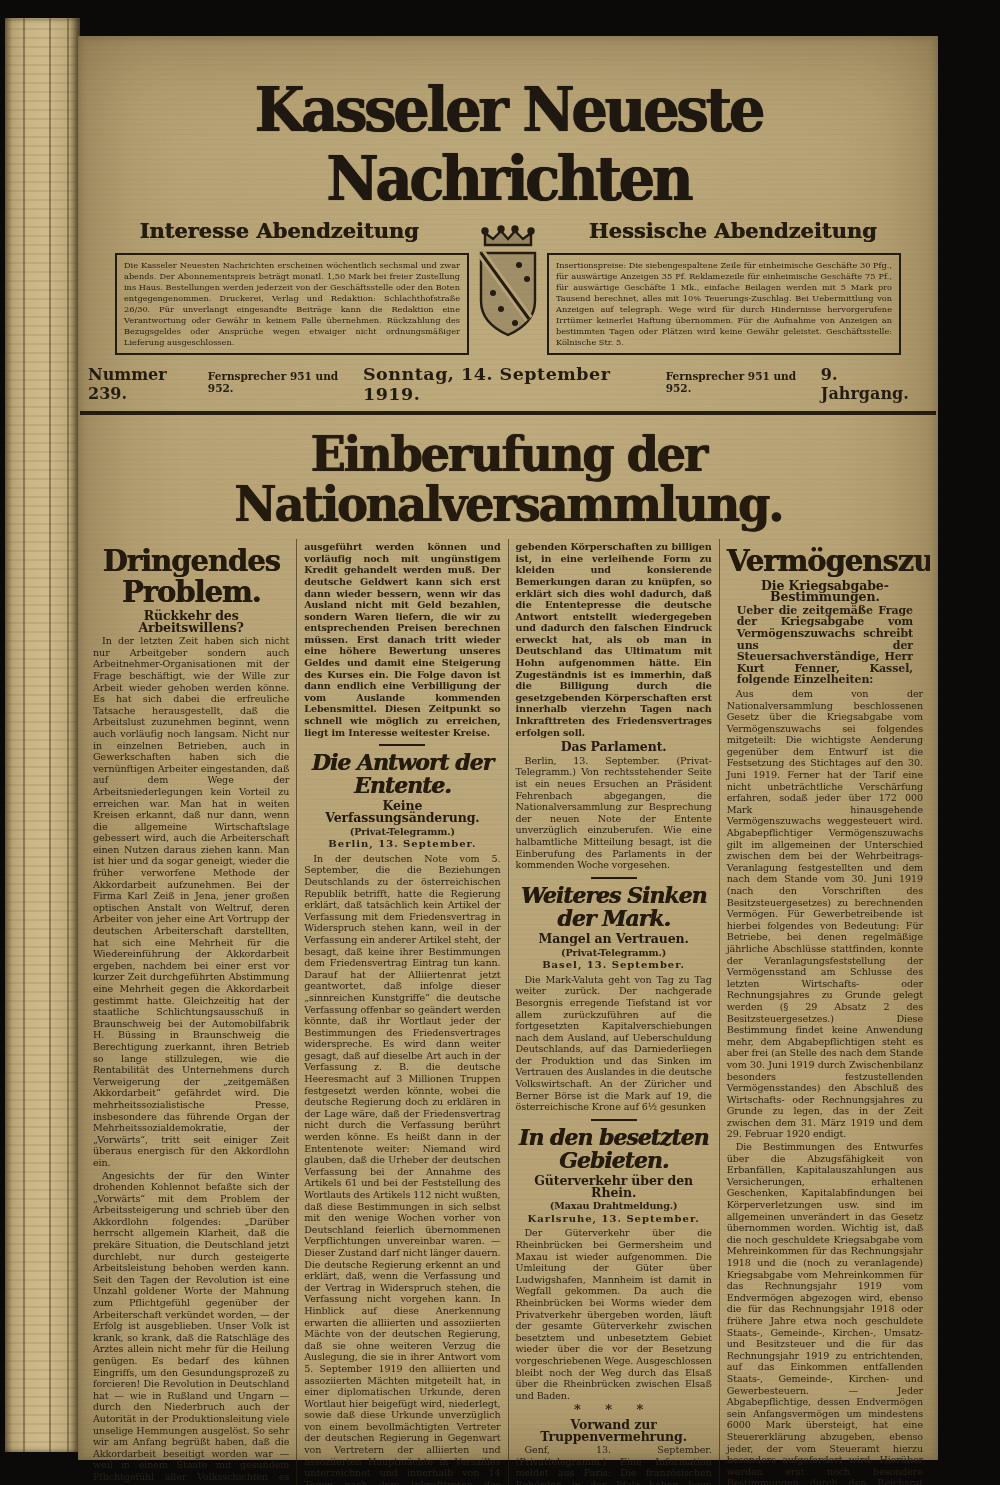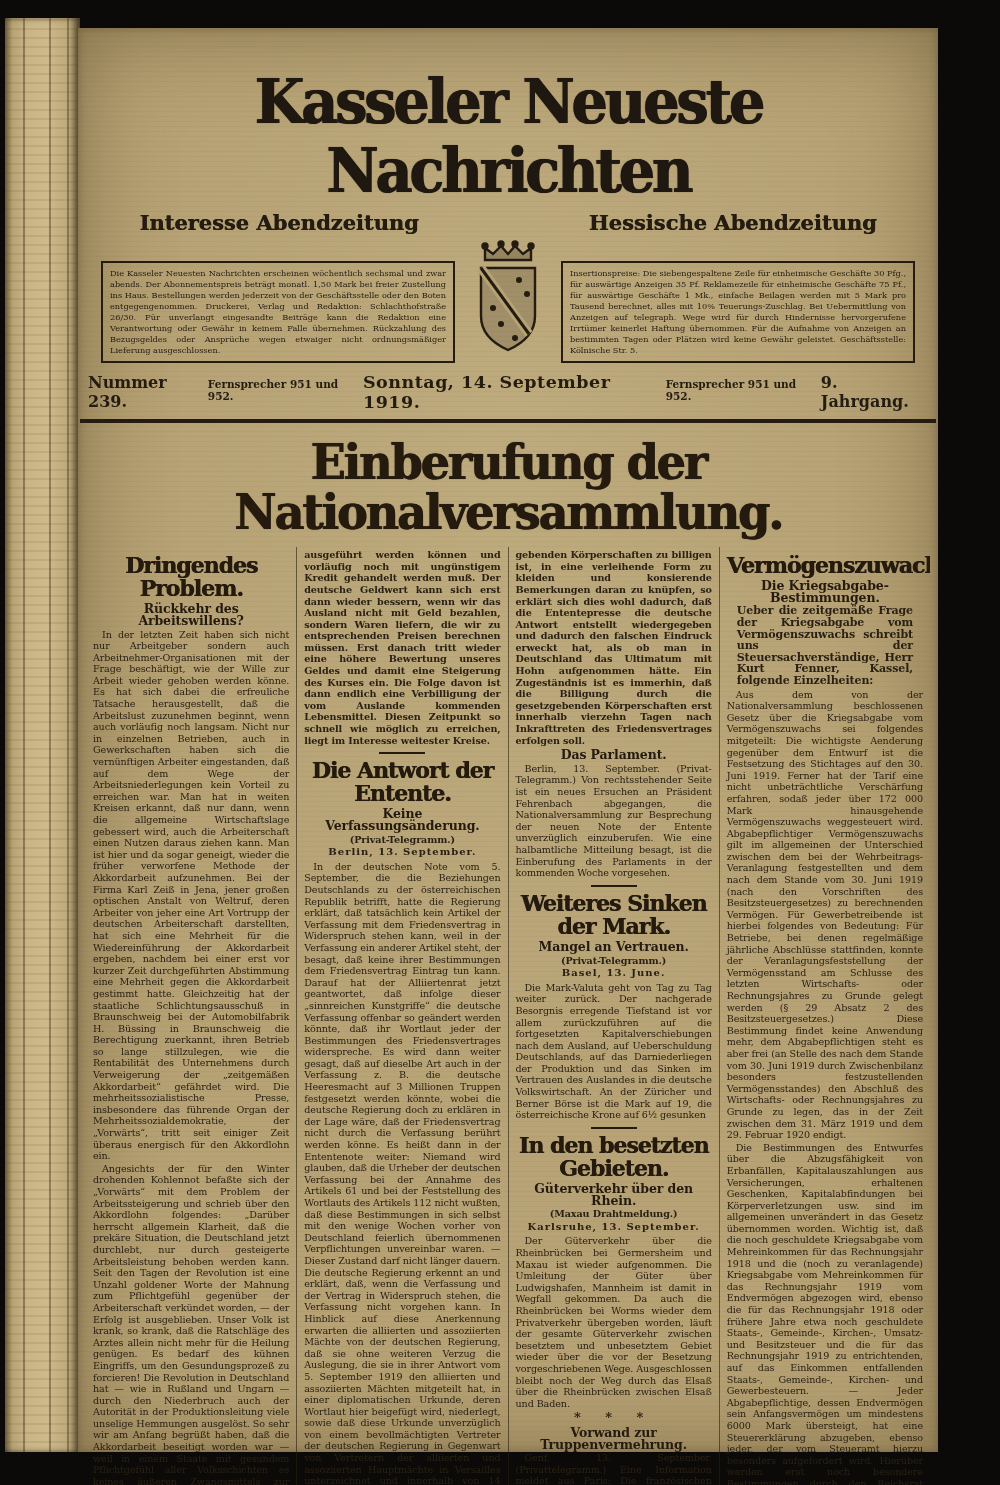--- a/index.html
+++ b/index.html
@@ -8,35 +8,35 @@
   
   .under-pages{position:absolute;left:5px;top:18px;width:75px;height:1434px;
     background:
       repeating-linear-gradient(0deg, rgba(90,70,40,.12) 0 2px, transparent 2px 9px),
       linear-gradient(90deg,#6d5c3c 0%,#b6a273 10%,#c9b585 30%,#cdb98a 55%,#bda97a 85%,#7a6742 100%);
     box-shadow:inset -4px 0 6px rgba(0,0,0,.45);}
   .under-pages .crease{position:absolute;top:0;bottom:0;width:2px;background:rgba(70,55,30,.45);}
   .crease.c1{left:18px}.crease.c2{left:44px}.crease.c3{left:62px}
 
   
-  .page{position:absolute;left:78px;top:28px;width:860px;height:1424px;background:#b6a274;
+  .page{position:absolute;left:78px;top:36px;width:860px;height:1424px;background:#b6a274;
     background-image:
       repeating-linear-gradient(0deg, rgba(60,45,20,.04) 0 1px, transparent 1px 5px),
       radial-gradient(ellipse at 50% 30%, rgba(255,245,210,.10), transparent 60%);
     box-shadow:inset 0 0 90px rgba(70,50,20,.45), inset 0 0 10px rgba(0,0,0,.25);
     color:#2a2114;}
 
   
   .masthead{padding-top:44px;}
   .np-title{margin:0 6px;text-align:center;font-size:57px;line-height:1.12;font-weight:bold;
     color:#1f1810;letter-spacing:-3px;text-shadow:1.2px 0 0 #1f1810, 0 0 1px rgba(31,24,16,.6);
     transform:scaleY(1.08);}
   .subtitles{display:flex;justify-content:center;gap:170px;margin-top:10px;font-size:21px;
     font-weight:bold;color:#241c10;text-shadow:.5px 0 0 currentColor;}
-  .mast-row{display:flex;justify-content:center;align-items:center;gap:16px;margin-top:26px;}
+  .mast-row{display:flex;justify-content:center;align-items:flex-start;gap:2px;margin-top:10px;}
   .info-box{width:336px;border:2px solid #241c10;padding:5px 7px;font-size:8.2px;line-height:1.34;
     text-align:justify;color:#241c10;}
   .crest{width:74px;display:flex;justify-content:center;align-items:flex-start;margin-top:-30px;}
   .dateline{display:flex;align-items:baseline;justify-content:space-between;
     padding:9px 10px 7px;font-weight:bold;color:#241c10;}
   .dl-issue,.dl-volume{font-size:16px;}
   .dl-phone{font-size:10.5px;}
   .dl-date{font-size:17.5px;letter-spacing:.5px;}
   .top-rule{height:4px;background:#241c10;margin:0 2px;}
 
@@ -46,22 +46,22 @@
 
   
   .columns{display:flex;padding:0 8px;height:1038px;overflow:hidden;}
   .col{flex:1 1 0;padding:2px 7px 0;overflow:hidden;font-size:9.6px;line-height:11.6px;
     text-align:justify;color:#2a2114;letter-spacing:-.1px;}
   .col + .col{border-left:1px solid rgba(40,30,14,.6);}
 
   .blk{margin:0;}
   .blk-headline{font-weight:bold;text-align:center;color:#241a0e;letter-spacing:-1px;
     margin:5px 0 3px;line-height:1.05;text-shadow:.6px 0 0 currentColor;}
-  .blk-headline.l1{font-size:22px;}
-  .blk-headline.l2{font-size:22px;}
+  .blk-headline.l1{font-size:29px;}
+  .blk-headline.l2{font-size:22px;font-style:italic;}
   .blk-subhead{font-weight:bold;text-align:center;font-size:12.5px;margin:3px 0 2px;
     color:#241a0e;}
   .blk-note{text-align:center;font-size:9.6px;font-weight:bold;margin:1px 0;}
   .blk-dateline{text-align:center;font-size:10px;font-weight:bold;letter-spacing:1px;margin:1px 0 3px;}
   .blk-intro{font-size:11px;font-weight:bold;padding:0 10px;text-align:justify;margin:2px 0;}
   .blk-p{text-indent:9px;margin-bottom:1px;}
   .blk-pcont{text-indent:0;margin-bottom:1px;font-weight:bold;}
   .blk-stars{text-align:center;font-size:13px;font-weight:bold;letter-spacing:10px;margin:3px 0;}
   .blk-rule{width:46px;border:0;border-top:2px solid #241a0e;margin:6px auto 5px;}
 </style>
@@ -137,21 +137,21 @@
           <p class="blk blk-p">In der deutschen Note vom 5. September, die die Beziehungen Deutschlands zu der österreichischen Republik betrifft, hatte die Regierung erklärt, daß tatsächlich kein Artikel der Verfassung mit dem Friedensvertrag in Widerspruch stehen kann, weil in der Verfassung ein anderer Artikel steht, der besagt, daß keine ihrer Bestimmungen dem Friedensvertrag Eintrag tun kann. Darauf hat der Alliiertenrat jetzt geantwortet, daß infolge dieser „sinnreichen Kunstgriffe“ die deutsche Verfassung offenbar so geändert werden könnte, daß ihr Wortlaut jeder der Bestimmungen des Friedensvertrages widerspreche. Es wird dann weiter gesagt, daß auf dieselbe Art auch in der Verfassung z. B. die deutsche Heeresmacht auf 3 Millionen Truppen festgesetzt werden könnte, wobei die deutsche Regierung doch zu erklären in der Lage wäre, daß der Friedensvertrag nicht durch die Verfassung berührt werden könne. Es heißt dann in der Ententenote weiter: Niemand wird glauben, daß die Urheber der deutschen Verfassung bei der Annahme des Artikels 61 und bei der Feststellung des Wortlauts des Artikels 112 nicht wußten, daß diese Bestimmungen in sich selbst mit den wenige Wochen vorher von Deutschland feierlich übernommenen Verpflichtungen unvereinbar waren. — Dieser Zustand darf nicht länger dauern. Die deutsche Regierung erkennt an und erklärt, daß, wenn die Verfassung und der Vertrag in Widerspruch stehen, die Verfassung nicht vorgehen kann. In Hinblick auf diese Anerkennung erwarten die alliierten und assoziierten Mächte von der deutschen Regierung, daß sie ohne weiteren Verzug die Auslegung, die sie in ihrer Antwort vom 5. September 1919 den alliierten und assoziierten Mächten mitgeteilt hat, in einer diplomatischen Urkunde, deren Wortlaut hier beigefügt wird, niederlegt, sowie daß diese Urkunde unverzüglich von einem bevollmächtigten Vertreter der deutschen Regierung in Gegenwart von Vertretern der alliierten und assoziierten Hauptmächte in Versailles unterzeichnet und innerhalb von 14 Tagen nach dem Inkrafttreten des Friedensvertrages von den zuständigen gesetzgebenden Gewalten Deutschlands gebilligt werden muß.</p>
         </div>
         <div class="col">
           <p class="blk blk-pcont">gebenden Körperschaften zu billigen ist, in eine verleihende Form zu kleiden und konsierende Bemerkungen daran zu knüpfen, so erklärt sich dies wohl dadurch, daß die Ententepresse die deutsche Antwort entstellt wiedergegeben und dadurch den falschen Eindruck erweckt hat, als ob man in Deutschland das Ultimatum mit Hohn aufgenommen hätte. Ein Zugeständnis ist es immerhin, daß die Billigung durch die gesetzgebenden Körperschaften erst innerhalb vierzehn Tagen nach Inkrafttreten des Friedensvertrages erfolgen soll.</p>
           <p class="blk blk-subhead">Das Parlament.</p>
           <p class="blk blk-p">Berlin, 13. September. (Privat-Telegramm.) Von rechtsstehender Seite ist ein neues Ersuchen an Präsident Fehrenbach abgegangen, die Nationalversammlung zur Besprechung der neuen Note der Entente unverzüglich einzuberufen. Wie eine halbamtliche Mitteilung besagt, ist die Einberufung des Parlaments in der kommenden Woche vorgesehen.</p>
           <hr class="blk blk-rule">
           <h3 class="blk blk-headline l2">Weiteres Sinken der Mark.</h3>
           <p class="blk blk-subhead">Mangel an Vertrauen.</p>
           <p class="blk blk-note">(Privat-Telegramm.)</p>
-          <p class="blk blk-dateline">Basel, 13. June.</p>
+          <p class="blk blk-dateline">Basel, 13. September.</p>
           <p class="blk blk-p">Die Mark-Valuta geht von Tag zu Tag weiter zurück. Der nachgerade Besorgnis erregende Tiefstand ist vor allem zurückzuführen auf die fortgesetzten Kapitalverschiebungen nach dem Ausland, auf Ueberschuldung Deutschlands, auf das Darniederliegen der Produktion und das Sinken im Vertrauen des Auslandes in die deutsche Volkswirtschaft. An der Züricher und Berner Börse ist die Mark auf 19, die österreichische Krone auf 6½ gesunken</p>
           <hr class="blk blk-rule">
           <h3 class="blk blk-headline l2">In den besetzten Gebieten.</h3>
           <p class="blk blk-subhead">Güterverkehr über den Rhein.</p>
           <p class="blk blk-note">(Maxau Drahtmeldung.)</p>
           <p class="blk blk-dateline">Karlsruhe, 13. September.</p>
           <p class="blk blk-p">Der Güterverkehr über die Rheinbrücken bei Germersheim und Maxau ist wieder aufgenommen. Die Umleitung der Güter über Ludwigshafen, Mannheim ist damit in Wegfall gekommen. Da auch die Rheinbrücken bei Worms wieder dem Privatverkehr übergeben worden, läuft der gesamte Güterverkehr zwischen besetztem und unbesetztem Gebiet wieder über die vor der Besetzung vorgeschriebenen Wege. Ausgeschlossen bleibt noch der Weg durch das Elsaß über die Rheinbrücken zwischen Elsaß und Baden.</p>
           <p class="blk blk-stars">* * *</p>
           <p class="blk blk-subhead">Vorwand zur Truppenvermehrung.</p>
           <p class="blk blk-p">Genf, 13. September. (Privattelegramm.) Eine Information meldet aus Paris: Die französischen Behörden in der Pfalz haben beim Obersten Rat Protest erhoben, daß von Agenten der deutschen Regierung (?) von der Grenze ins besetzte Gebiet hinein bolschewistische Propaganda verbreitet werde und zugleich eine Verstärkung des gesamten Grenzschutzes gefordert wird. Marschall Foch ist am Freitag aus der Besatzungszone nach Paris zurückgekehrt. Der Marschall nahm am Freitag an der Sitzung des Alliiertenrats teil.</p>

